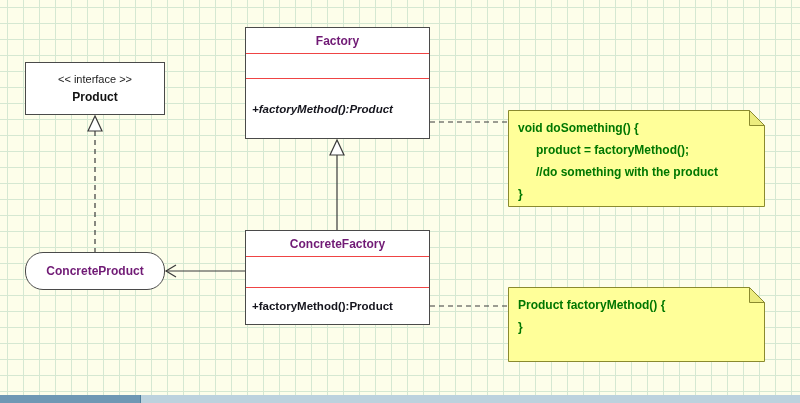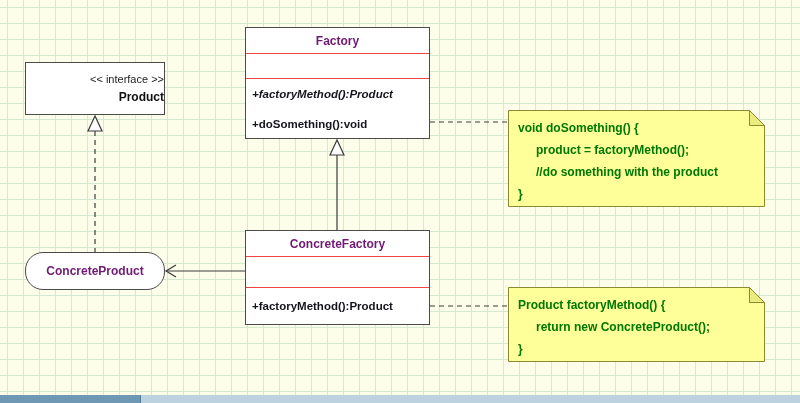--- a/index.html
+++ b/index.html
@@ -60,21 +60,21 @@
     color: #15151d;
     padding-left: 6px;
     height: 30px;
     display: flex;
     align-items: center;
     white-space: nowrap;
   }
   .method.abstract { font-style: italic; }
   .interface-box {
     justify-content: center;
-    align-items: flex-end;
+    align-items: center;
     gap: 2px;
   }
   .stereotype {
     font-size: 11px;
     font-weight: normal;
     color: #222222;
     line-height: 15px;
   }
   .iface-name {
     font-size: 12px;
@@ -160,21 +160,20 @@
   <div class="uml-class interface-box" style="left:25px; top:62px; width:140px; height:53px;">
     <div class="stereotype">&lt;&lt; interface &gt;&gt;</div>
     <div class="iface-name">Product</div>
   </div>
 
   <div class="uml-class" style="left:245px; top:27px; width:185px; height:112px;">
     <div class="uml-title" style="height:25px;">Factory</div>
     <div class="compartment" style="height:24px;"></div>
     <div class="compartment methods-compartment">
       <div class="method abstract">+factoryMethod():Product</div>
-      <div class="method">+doSomething():void</div>
     </div>
   </div>
 
   <div class="uml-class single-title" style="left:25px; top:252px; width:140px; height:38px;border-radius:18px;">
     <div class="uml-title">ConcreteProduct</div>
   </div>
 
   <div class="uml-class" style="left:245px; top:230px; width:185px; height:95px;">
     <div class="uml-title" style="height:25px;">ConcreteFactory</div>
     <div class="compartment" style="height:30px;"></div>
@@ -196,21 +195,20 @@
     </div>
   </div>
 
   <div class="note" style="left:508px; top:287px; width:274px; height:75px;">
     <svg class="note-shape" width="257" height="75" viewBox="0 0 257 75" xmlns="http://www.w3.org/2000/svg">
       <polygon points="0.5,0.5 241.5,0.5 256.5,15.5 256.5,74.5 0.5,74.5" fill="#FFFF99" stroke="#8A8A2E" stroke-width="1"></polygon>
       <polygon points="241.5,0.5 241.5,15.5 256.5,15.5" fill="#ECEC7E" stroke="#8A8A2E" stroke-width="1"></polygon>
     </svg>
     <div class="note-text">
       <div class="note-line">Product factoryMethod() {</div>
-      <div class="note-line indent">return new ConcreteProduct();</div>
       <div class="note-line">}</div>
     </div>
   </div>
 
   <div class="hscrollbar">
     <div class="hscrollbar-thumb"></div>
   </div>
 
 </div>
 

